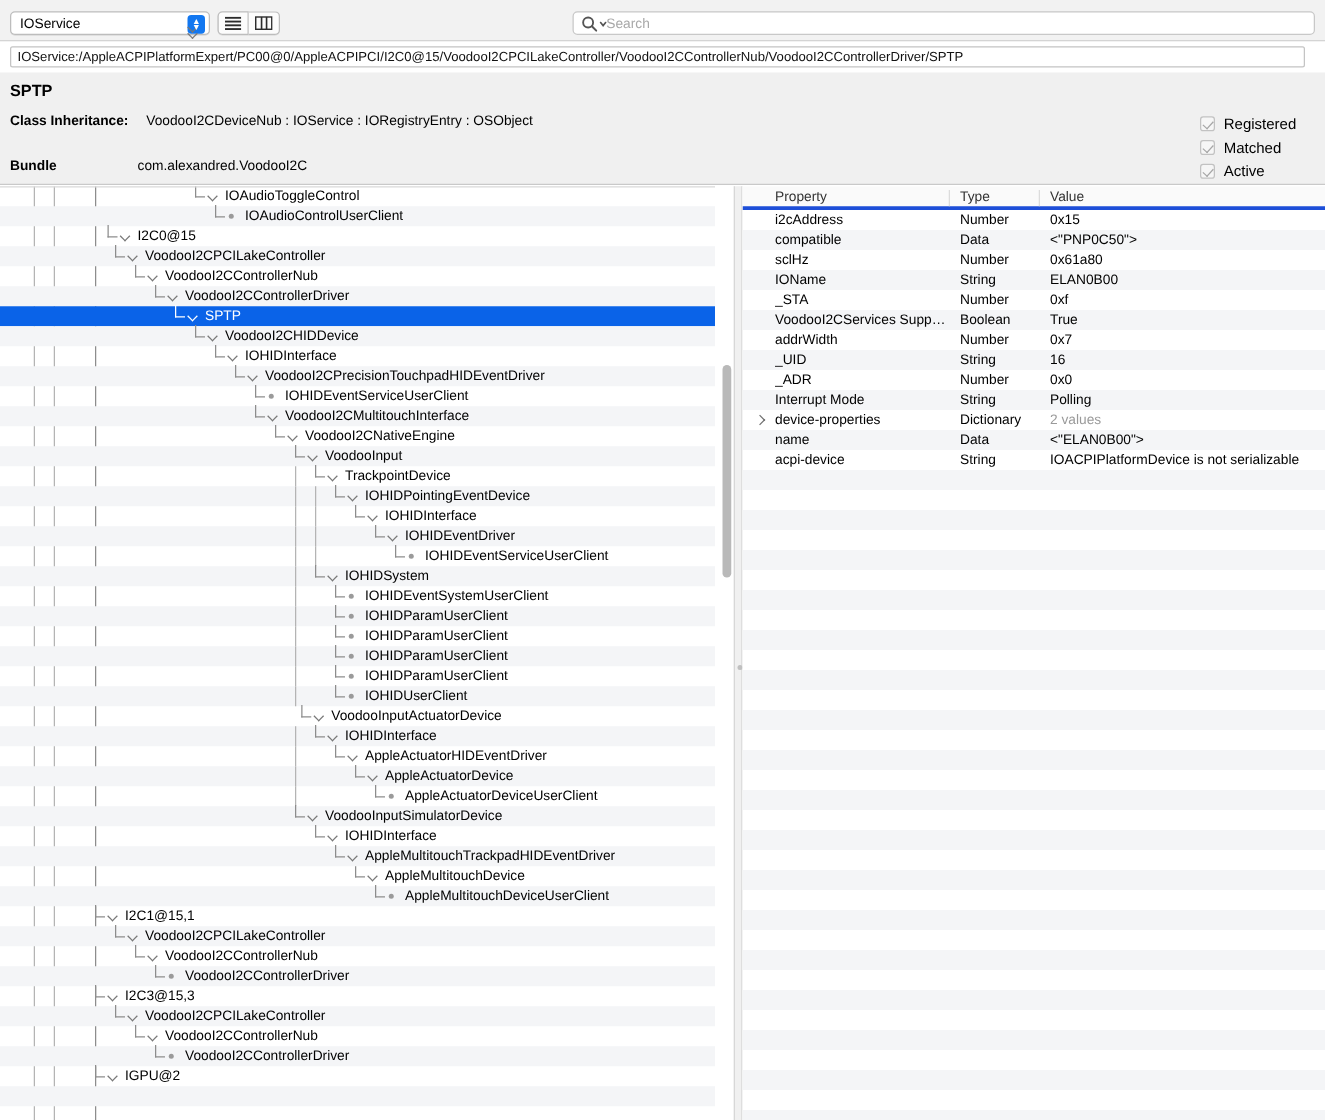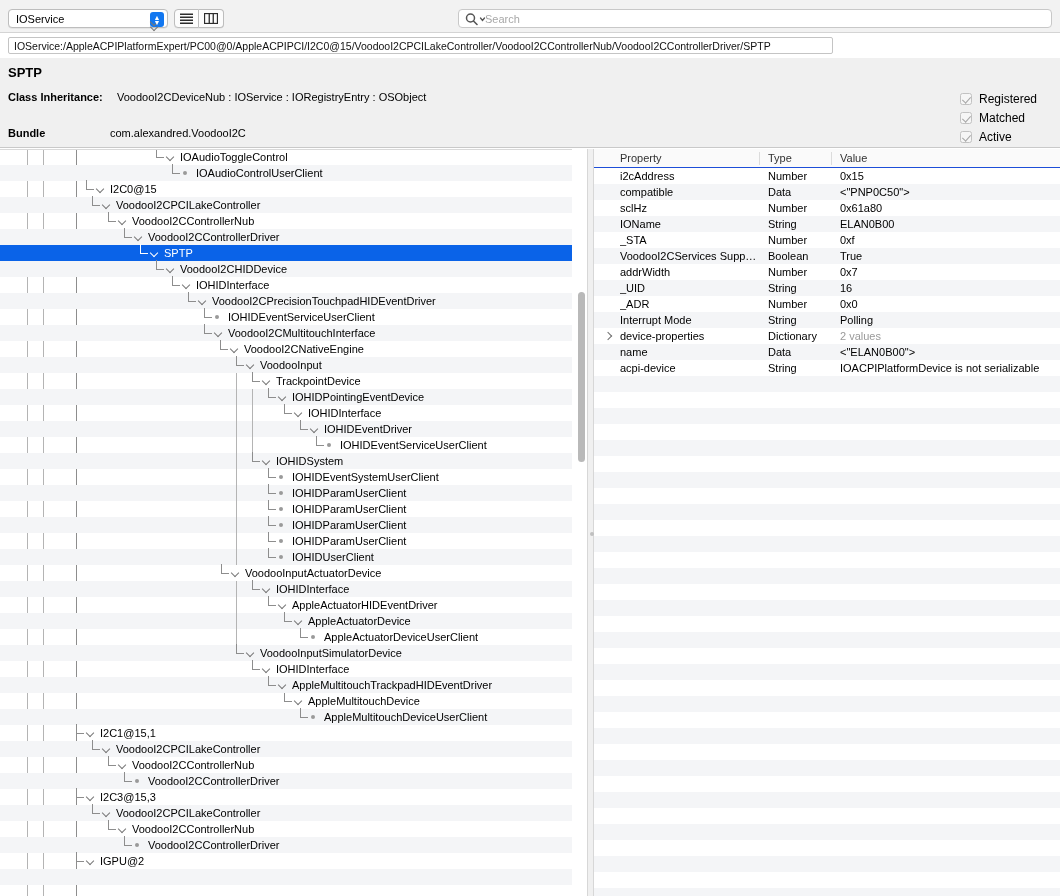--- a/index.html
+++ b/index.html
@@ -62,21 +62,21 @@
   }
   #search-icon-wrap {
     position: absolute; left: 6px; top: 2px; display: flex; align-items: center; gap: 1px;
   }
   #search-placeholder {
     position: absolute; left: 26px; top: 3px; font-size: 11px; color: #a8a8a8;
   }
 
   
   #path-bar {
-    position: absolute; left: 8px; top: 37px; width: 825px; height: 17px;
+    position: absolute; left: 8px; top: 37px; width: 1036px; height: 17px;
     background: #fff; border: 1px solid #c4c4c4; border-radius: 2px;
   }
   #path-text {
     position: absolute; left: 5px; top: 2px;
     font-size: 10.5px; color: #111; white-space: nowrap;
   }
 
   
   #info-header {
     position: absolute; left: 0; top: 58px; width: 1060px; height: 90px;
@@ -210,21 +210,21 @@
   }
 
   
   #prop-pane {
     position: absolute; left: 594px; top: 149px; width: 466px; height: 747px;
     background: #fff; overflow: hidden;
   }
   #prop-header {
     position: relative; height: 19px; width: 466px;
     background: #fafafa;
-    border-bottom: 1px solid #1d4ed8;
+    border-bottom: 3px solid #1d4ed8;
   }
   .pcolhead {
     position: absolute; top: 0; height: 19px; line-height: 19px;
     font-size: 11px; color: #333;
   }
   .pcolhead .sep {
     position: absolute; left: -9px; top: 3px; width: 1px; height: 13px; background: #dcdcdc;
   }
   .prow {
     position: relative; height: 16px; width: 466px; white-space: nowrap;
@@ -523,21 +523,21 @@
       </div>
       <div class="trow alt" style="top: 400px; position: absolute;">
         <span class="vline" style="left: 236px;"></span>
         <span class="tnode" style="left: 267px;">
           <span class="elbow"></span>
           <span class="leafarrow"></span>
           <span class="tlabel">IOHIDUserClient</span>
         </span>
       </div>
       <div class="trow" style="top: 416px; position: absolute;">
-        <span class="tnode" style="left: 220px;">
+        <span class="tnode" style="left: 240px;">
           <span class="elbow"></span>
           <span class="chev"></span>
           <span class="tlabel">VoodooInputActuatorDevice</span>
         </span>
       </div>
       <div class="trow alt" style="top: 432px; position: absolute;">
         <span class="vline" style="left: 236px;"></span>
         <span class="tnode" style="left: 251px;">
           <span class="elbow"></span>
           <span class="chev"></span>

